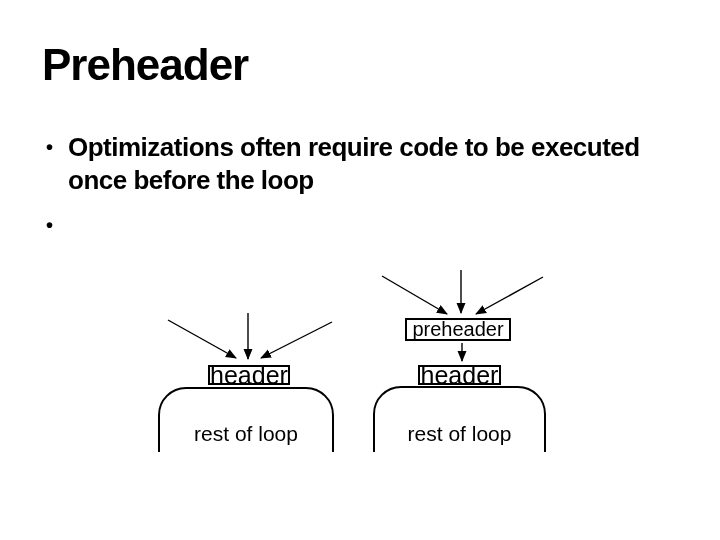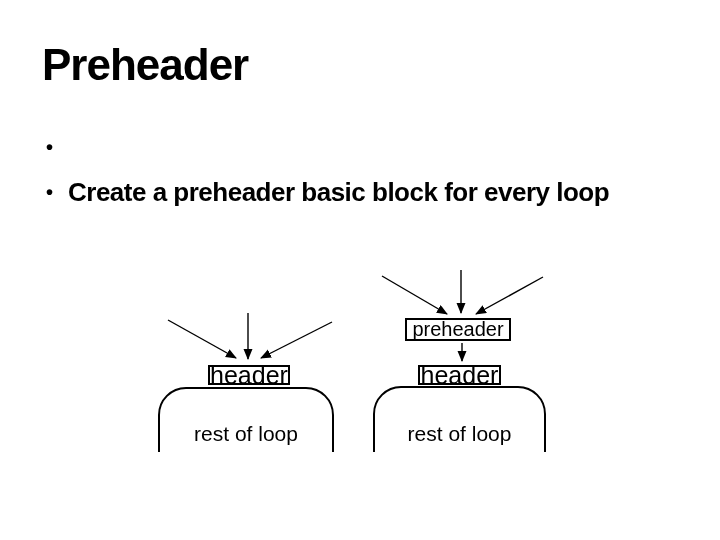--- a/index.html
+++ b/index.html
@@ -97,24 +97,25 @@
 </head>
 <body>
 
 <div class="slide">
 
   <div class="title">Preheader</div>
 
   <div class="bullets">
     <div class="bullet">
       <span class="bullet-dot">•</span>
+      <span class="bullet-text">Optimizations often require code to be executed
+once before the loop</span>
     </div>
     <div class="bullet">
       <span class="bullet-dot">•</span>
-      <span class="bullet-text">Create a preheader basic block for every loop</span>
     </div>
   </div>
 
   <svg class="diagram-layer" width="720" height="540" viewBox="0 0 720 540" xmlns="http://www.w3.org/2000/svg">
     <defs>
       <marker id="ah" markerUnits="userSpaceOnUse" markerWidth="13" markerHeight="11" refX="10" refY="4.5" orient="auto">
         <path d="M0,0 L11,4.5 L0,9 Z" fill="#000000"></path>
       </marker>
     </defs>
 

